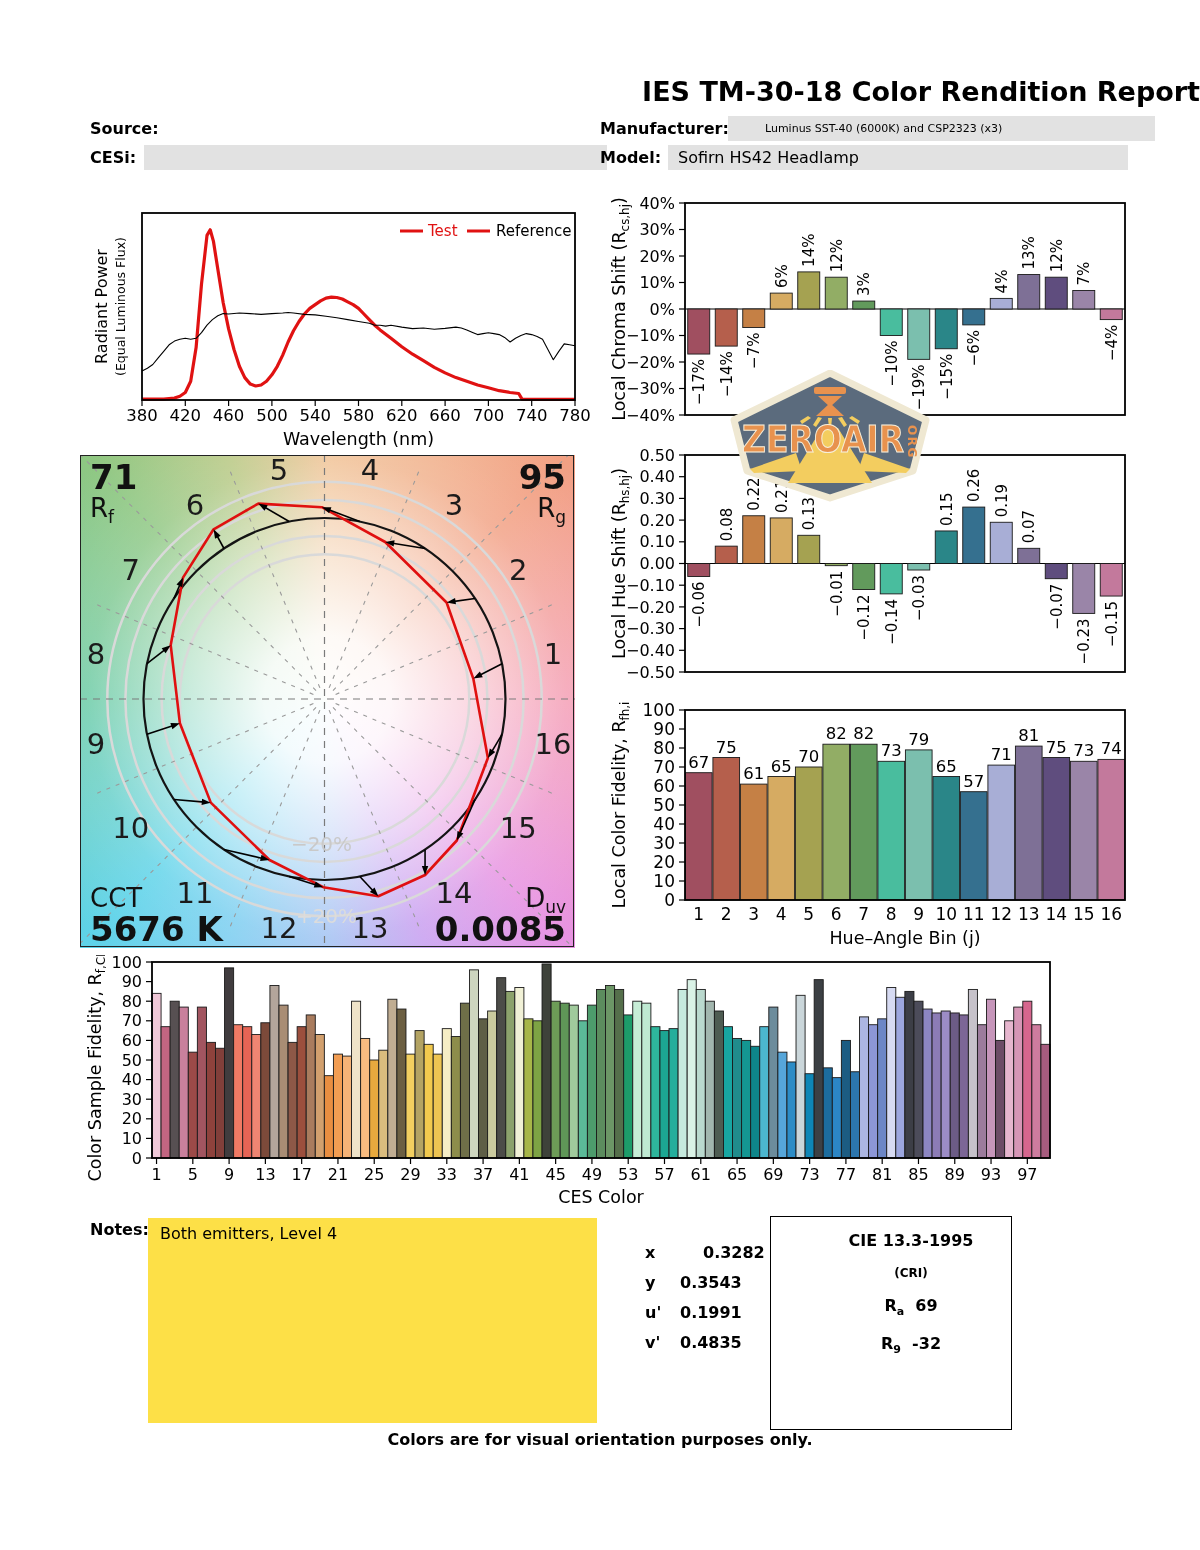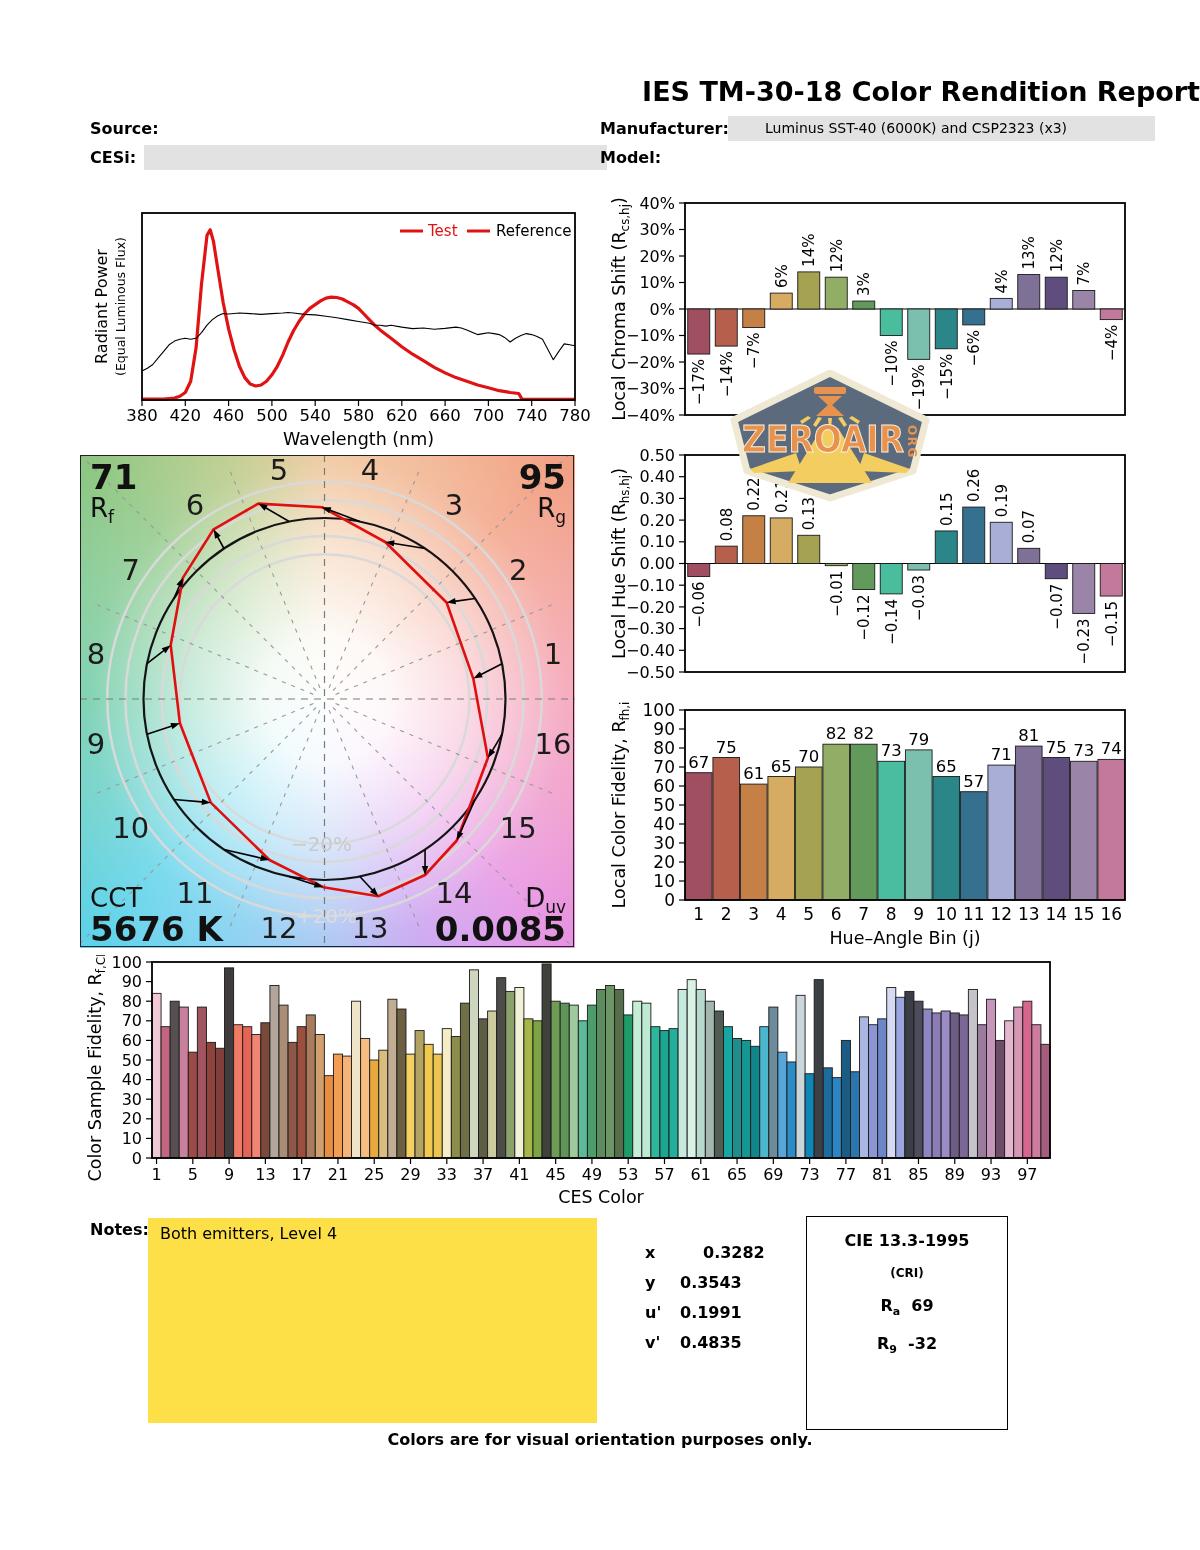--- a/index.html
+++ b/index.html
@@ -34,24 +34,25 @@
 </style>
 </head>
 <body>
 
 <div class="page">
 
   <div class="abs title">IES TM-30-18 Color Rendition Report</div>
 
   <div class="abs hlabel" style="left:90px;top:119px;">Source:</div>
   <div class="abs hlabel" style="left:600px;top:119px;">Manufacturer:</div>
-  <div class="abs hbox" style="left:728px;top:116px;width:390px;font-size:14px;padding-left:37px;">Luminus SST-40 (6000K) and CSP2323 (x3)</div>
+  <div class="abs hbox" style="left:728px;top:116px;width:390px;font-size:11px;padding-left:37px;">Luminus SST-40 (6000K) and CSP2323 (x3)</div>
   <div class="abs hlabel" style="left:90px;top:148px;">CESi:</div>
   <div class="abs hbox" style="left:144px;top:145px;width:453px;"></div>
   <div class="abs hlabel" style="left:600px;top:148px;">Model:</div>
+  <div class="abs hbox" style="left:668px;top:145px;width:450px;">Sofirn HS42 Headlamp</div>
 
   <svg class="abs" style="left:85px;top:195px;" width="505" height="258">
       <path d="M57.0 204.1 L78.7 204.1 L89.5 203.1 L94.9 201.3 L100.3 197.5 L105.7 186.3 L111.1 152.6 L116.5 89.1 L122.0 40.4 L125.2 34.8 L128.4 46.1 L132.8 74.1 L138.2 107.8 L143.6 133.9 L149.0 154.5 L154.4 171.3 L159.8 182.6 L165.3 189.1 L170.7 191.0 L176.1 190.0 L181.5 186.3 L186.9 179.8 L192.3 171.3 L197.7 160.1 L203.1 147.0 L208.5 135.8 L214.0 126.5 L219.4 119.0 L224.8 113.4 L230.2 109.6 L235.6 105.9 L241.0 103.1 L246.4 102.1 L251.8 102.5 L257.3 104.0 L262.7 106.8 L268.1 109.6 L273.5 113.4 L278.9 119.0 L284.3 124.6 L289.7 130.2 L295.1 134.9 L306.0 143.3 L316.8 151.7 L327.6 159.2 L338.4 165.7 L349.3 172.3 L360.1 177.9 L370.9 182.6 L381.8 186.3 L392.6 190.0 L403.4 192.8 L414.2 195.7 L425.1 197.5 L433.7 198.5 L437.0 204.1 L446.7 204.3 L490.0 204.3 " fill="none" stroke="#e01212" stroke-width="3.2" stroke-linejoin="round"></path>
       <path d="M57.0 176.0 L62.4 173.2 L67.8 169.5 L73.2 162.9 L78.7 156.4 L84.1 149.8 L89.5 146.1 L94.9 144.2 L100.3 143.3 L105.7 144.2 L111.1 143.3 L116.5 137.7 L122.0 130.2 L127.4 124.6 L132.8 120.8 L138.2 118.6 L143.6 119.0 L154.4 118.0 L165.3 118.6 L176.1 119.4 L186.9 118.6 L197.7 118.0 L203.1 117.5 L208.5 118.0 L219.4 119.4 L230.2 119.9 L241.0 121.2 L251.8 122.7 L262.7 124.6 L273.5 126.5 L284.3 128.3 L289.7 130.2 L295.1 130.2 L300.6 131.1 L306.0 130.2 L316.8 132.1 L327.6 133.6 L338.4 133.0 L349.3 134.3 L360.1 133.4 L370.9 132.1 L376.3 133.0 L381.8 134.9 L388.2 137.7 L392.6 139.6 L398.0 138.6 L403.4 137.7 L408.8 138.6 L414.2 139.6 L419.6 142.4 L425.1 147.0 L430.5 143.3 L435.9 140.5 L441.3 138.6 L446.7 139.6 L452.1 141.4 L457.5 144.2 L462.9 154.5 L468.3 164.8 L473.8 156.4 L479.2 148.9 L484.6 149.8 L490.0 150.8 " fill="none" stroke="#000000" stroke-width="1.1" stroke-linejoin="round"></path>
       <line x1="57" y1="205" x2="57" y2="211" stroke="#000" stroke-width="1.2"></line>
       <text x="57" y="226" text-anchor="middle" font-size="16.5">380</text>
       <line x1="100.30000000000001" y1="205" x2="100.30000000000001" y2="211" stroke="#000" stroke-width="1.2"></line>
       <text x="100.30000000000001" y="226" text-anchor="middle" font-size="16.5">420</text>
       <line x1="143.60000000000002" y1="205" x2="143.60000000000002" y2="211" stroke="#000" stroke-width="1.2"></line>
       <text x="143.60000000000002" y="226" text-anchor="middle" font-size="16.5">460</text>
@@ -561,21 +562,21 @@
 
   <div class="abs chrom-row" style="left:645px;top:1243px;">x</div>
   <div class="abs chrom-row" style="left:680px;top:1243px;margin-left:23px;">0.3282</div>
   <div class="abs chrom-row" style="left:645px;top:1273px;">y</div>
   <div class="abs chrom-row" style="left:680px;top:1273px;">0.3543</div>
   <div class="abs chrom-row" style="left:645px;top:1303px;">u'</div>
   <div class="abs chrom-row" style="left:680px;top:1303px;">0.1991</div>
   <div class="abs chrom-row" style="left:645px;top:1333px;">v'</div>
   <div class="abs chrom-row" style="left:680px;top:1333px;">0.4835</div>
 
-  <div class="abs cie-box" style="left:806px;top:1216px;width:200px;height:212px;">
+  <div class="abs cie-box" style="left:770px;top:1216px;width:200px;height:212px;padding-left:40px;">
     <div class="cie-title">CIE 13.3-1995</div>
     <div class="cie-sub">(CRI)</div>
     <div class="cie-row">
       <span>R</span><sub>a</sub>&nbsp;&nbsp;<span>69</span>
     </div>
     <div class="cie-row">
       <span>R</span><sub>9</sub>&nbsp;&nbsp;<span>-32</span>
     </div>
   </div>
 

